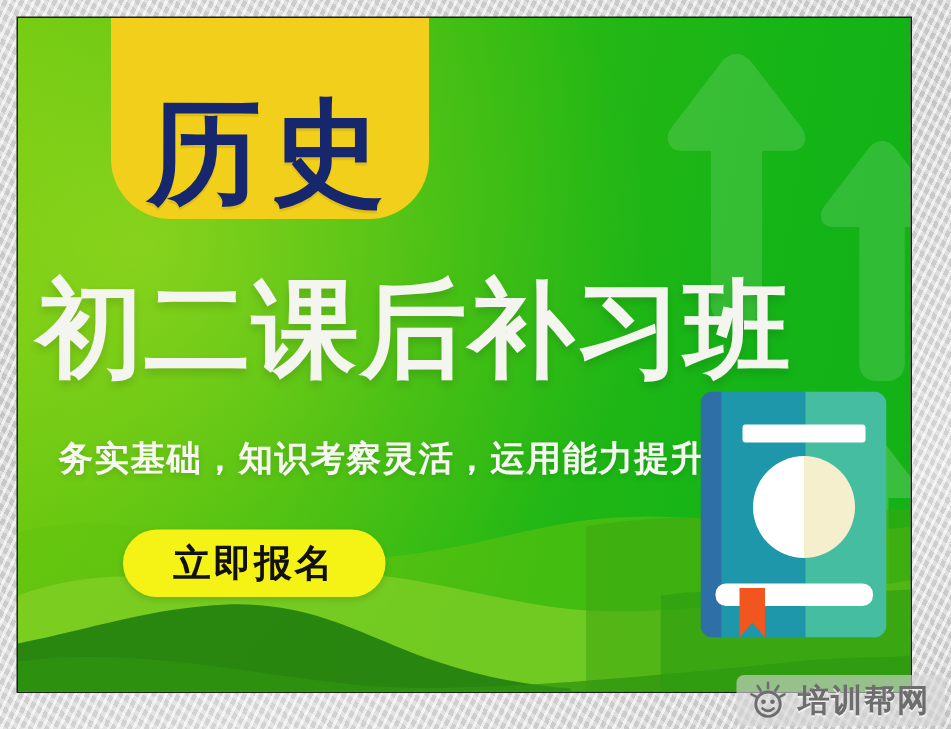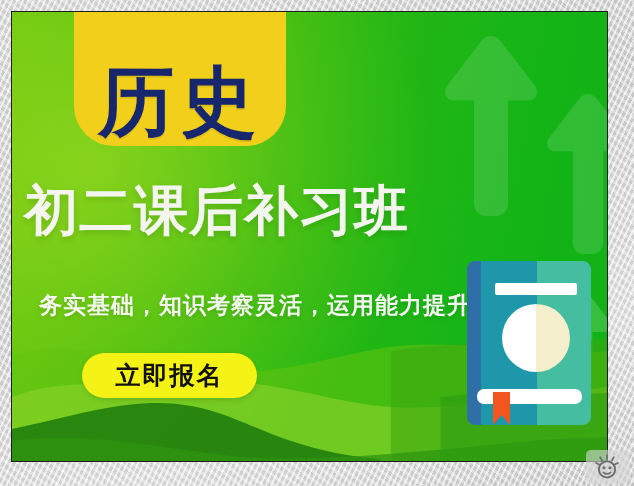--- a/index.html
+++ b/index.html
@@ -91,21 +91,21 @@
     text-shadow: 0 2px 0 rgba(0,0,0,.08);
   }
 
   
   #headline {
     position: absolute;
     left: 12px;
     top: 172px;
     width: 580px;
     font-family: "DejaVu Sans", "Liberation Sans", sans-serif;
-    font-size: 54px;
+    font-size: 71px;
     font-weight: bold;
     color: #f4f5ef;
     letter-spacing: 1px;
     line-height: 1;
     white-space: nowrap;
     text-shadow: 0 3px 6px rgba(0,0,0,.13);
   }
 
   
   #subheadline {
@@ -250,15 +250,16 @@
         <line x1="7.5" y1="4" x2="10" y2="8"></line>
         <line x1="24.5" y1="4" x2="22" y2="8"></line>
         <line x1="2.5" y1="11" x2="6.5" y2="13"></line>
         <line x1="29.5" y1="11" x2="25.5" y2="13"></line>
       </g>
       <circle cx="16" cy="19" r="10" fill="none" stroke="#6d6d6d" stroke-width="2.4"></circle>
       <circle cx="12.3" cy="17" r="1.9" fill="#6d6d6d"></circle>
       <circle cx="19.7" cy="17" r="1.9" fill="#6d6d6d"></circle>
       <path d="M11.5 22.5 Q16 26.5 20.5 22.5" fill="none" stroke="#6d6d6d" stroke-width="2.1" stroke-linecap="round"></path>
     </svg>
+    <span id="watermark-label">培训帮网</span>
   </div>
 
 </div>
 
 </body></html>

